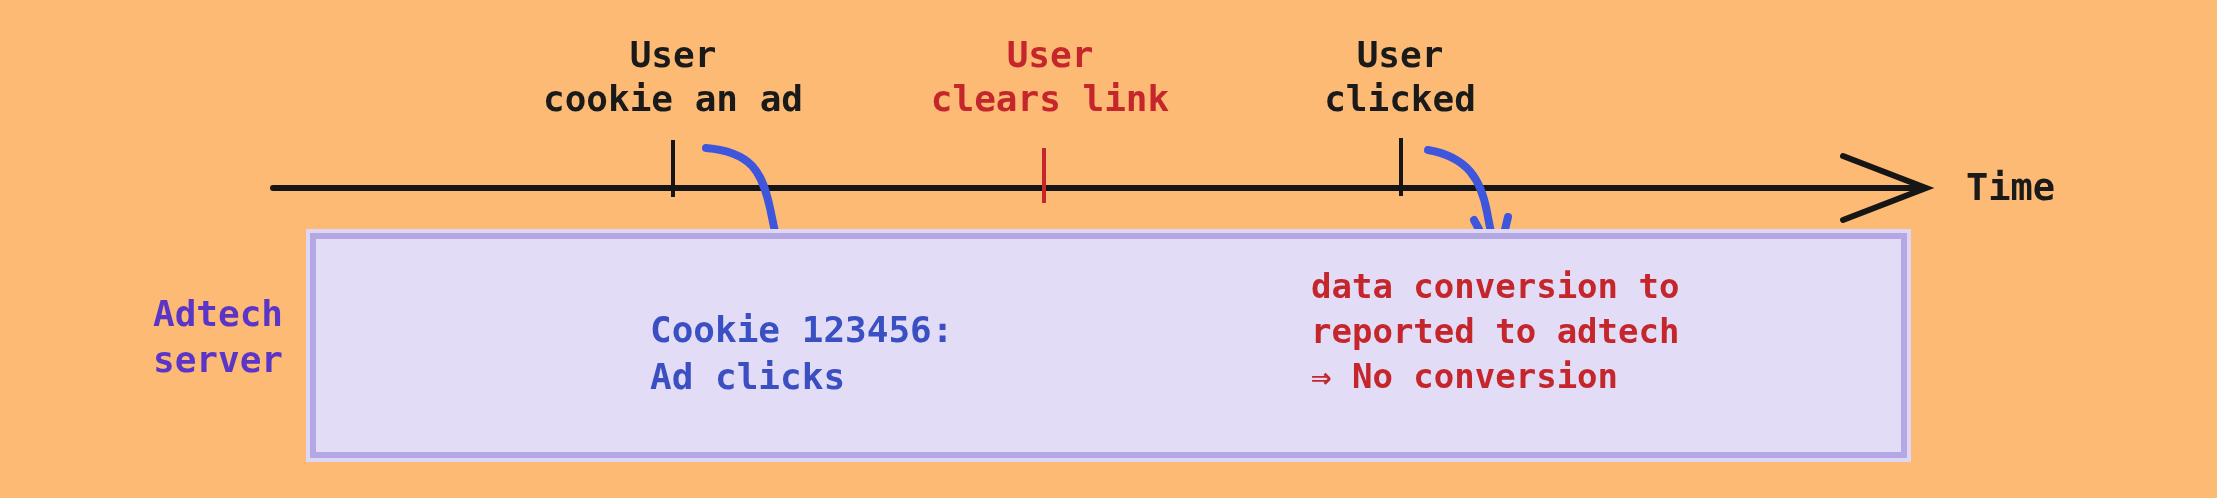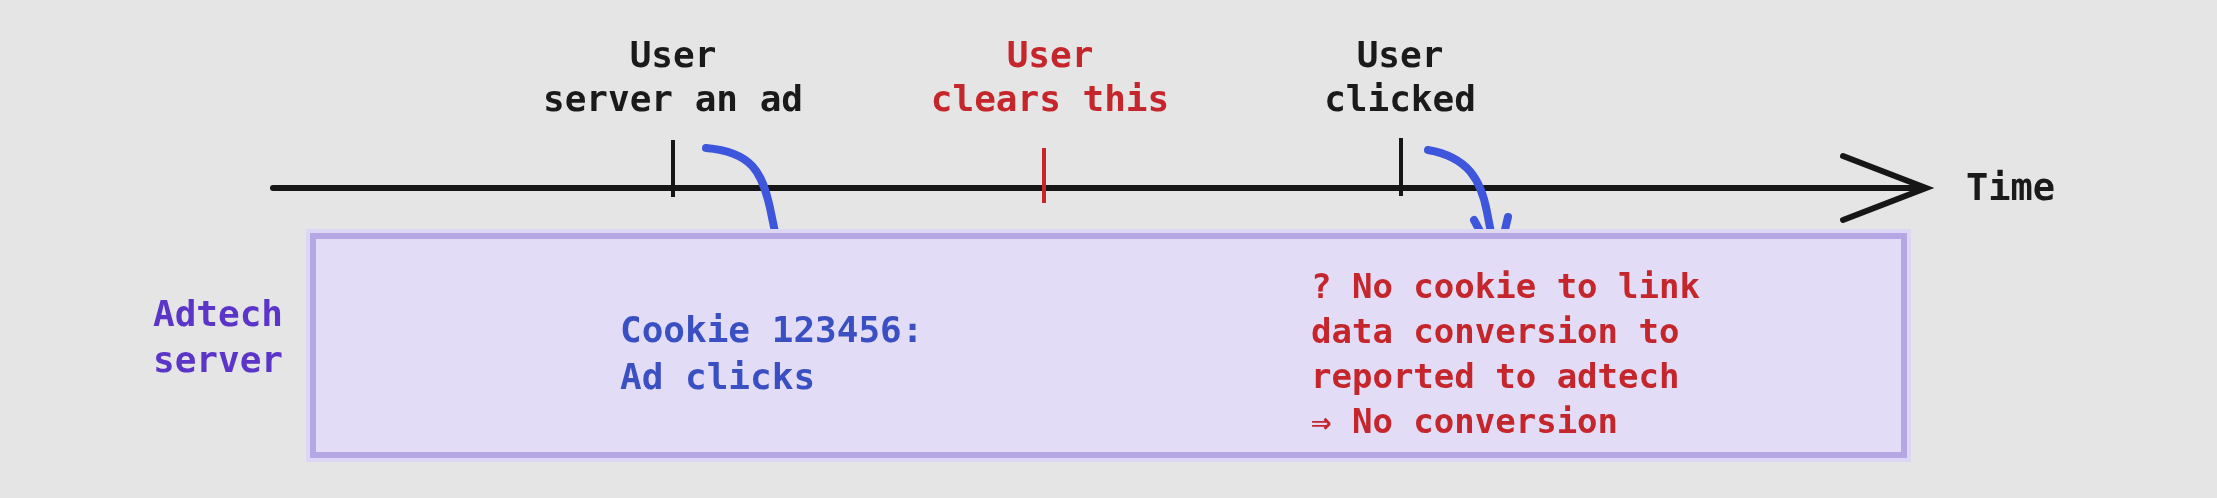--- a/index.html
+++ b/index.html
@@ -4,21 +4,21 @@
 <style>
   html, body {
     margin: 0;
     padding: 0;
     background: #ffffff;
   }
   .canvas {
     position: relative;
     width: 2217px;
     height: 498px;
-    background: #e5e5e5;
+    background: #fdba74;
     overflow: hidden;
     font-family: "DejaVu Sans Mono", "Liberation Mono", monospace;
     font-weight: bold;
   }
   .overlay {
     position: absolute;
     left: 0;
     top: 0;
     width: 2217px;
     height: 498px;
@@ -61,21 +61,21 @@
     top: 291px;
     width: 300px;
     text-align: center;
     font-size: 36px;
     line-height: 46px;
     color: #5a35c8;
   }
   .adtech-label span { display: block; }
   .cookie-note {
     position: absolute;
-    left: 620px;
+    left: 650px;
     top: 306px;
     font-size: 36px;
     line-height: 47px;
     color: #3a50c2;
     white-space: nowrap;
   }
   .cookie-note span { display: block; }
   .missing-cookie-note {
     position: absolute;
     left: 1311px;
@@ -103,26 +103,26 @@
 
     <path d="M706,148 C752,152 762,172 770,208 C776,235 780,258 783,280" fill="none" stroke-width="8" stroke-linecap="round" stroke="#3d56dc"></path>
     <path d="M756,240 L786,297 L798,233" fill="none" stroke-width="8" stroke-linecap="round" stroke-linejoin="round" stroke="#3d56dc"></path>
 
     <path d="M1428,150 C1468,157 1481,180 1487,212 C1491,233 1493,243 1495,250" fill="none" stroke-width="8" stroke-linecap="round" stroke="#3d56dc"></path>
     <path d="M1474,220 L1497,263 L1508,217" fill="none" stroke-width="8" stroke-linecap="round" stroke-linejoin="round" stroke="#3d56dc"></path>
   </svg>
 
   <div class="event-label" style="left:463px;">
     <span>User</span>
-    <span>server an ad</span>
+    <span>cookie an ad</span>
   </div>
 
   <div class="event-label red" style="left:840px;">
     <span>User</span>
-    <span>clears this</span>
+    <span>clears link</span>
   </div>
 
   <div class="event-label" style="left:1190px;">
     <span>User</span>
     <span>clicked</span>
   </div>
 
   <div class="time-label">Time</div>
 
   <div class="server-box"></div>
@@ -131,19 +131,18 @@
     <span>Adtech</span>
     <span>server</span>
   </div>
 
   <div class="cookie-note">
     <span>Cookie 123456:</span>
     <span>Ad clicks</span>
   </div>
 
   <div class="missing-cookie-note">
-    <span>? No cookie to link</span>
     <span>data conversion to</span>
     <span>reported to adtech</span>
     <span>⇒ No conversion</span>
   </div>
 
 </div>
 
 </body></html>

